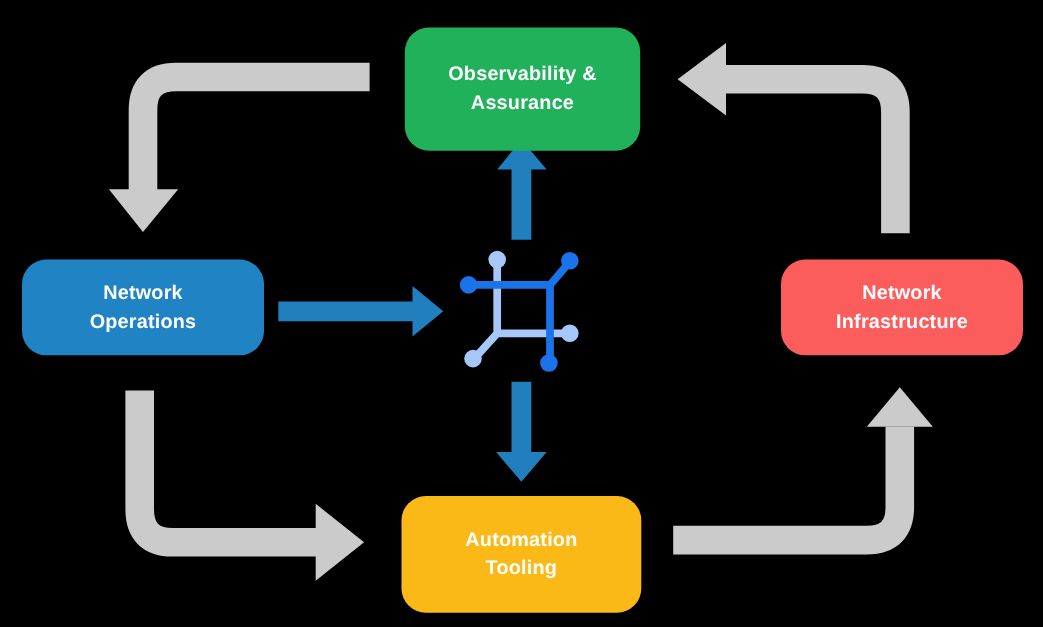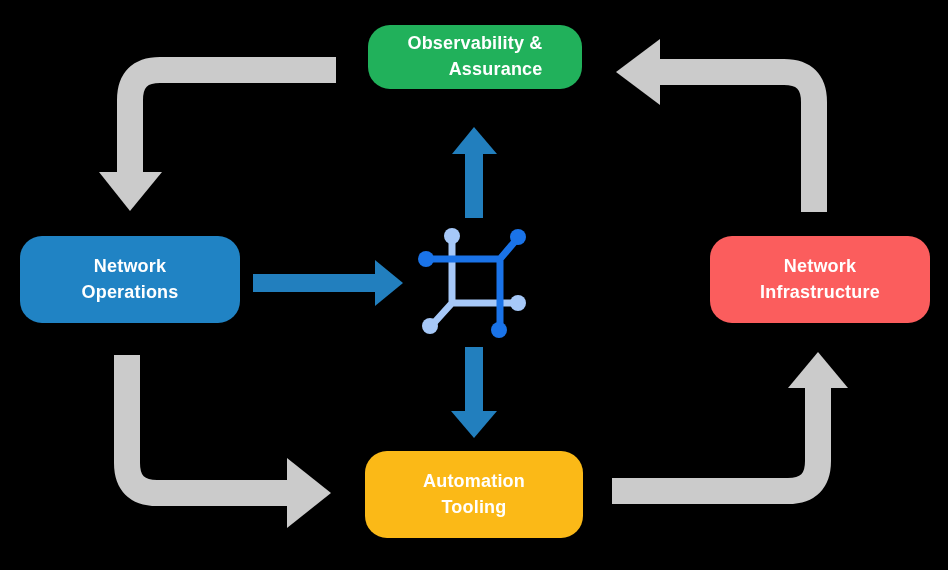--- a/index.html
+++ b/index.html
@@ -23,24 +23,24 @@
   .icon-dark-stroke  { stroke:var(--icon-dark);  stroke-width:7; fill:none; stroke-linecap:round; }
   .icon-light-fill   { fill:var(--icon-light); }
   .icon-dark-fill    { fill:var(--icon-dark); }
   .node {
     position:absolute; border-radius:22px;
     display:flex; align-items:center; justify-content:center;
     color:var(--text); font-size:18px; font-weight:700; letter-spacing:0.2px;
     text-align:center;
   }
   .node .label { white-space:pre-line; line-height:1.42; }
-  .node-green  { left:368px; top:25px;  width:214px; height:64px; background:var(--node-green);text-align:right; }
+  .node-green  { left:368px; top:25px;  width:214px; height:112px; background:var(--node-green); }
   .node-blue   { left:20px;  top:236px; width:220px; height:87px; background:var(--node-blue); }
   .node-red    { left:710px; top:236px; width:220px; height:87px; background:var(--node-red); }
-  .node-yellow { left:365px; top:451px; width:218px; height:87px; background:var(--node-yellow);text-align:center; }
+  .node-yellow { left:365px; top:451px; width:218px; height:106px; background:var(--node-yellow);text-align:center; }
 </style>
 </head>
 <body>
 
 <div class="canvas">
 
   <svg class="overlay" width="948" height="570" viewBox="0 0 948 570">
 
     <g>
       <path class="gray-stroke" d="M 336,70 L 160,70 Q 130,70 130,100 L 130,173"></path>

